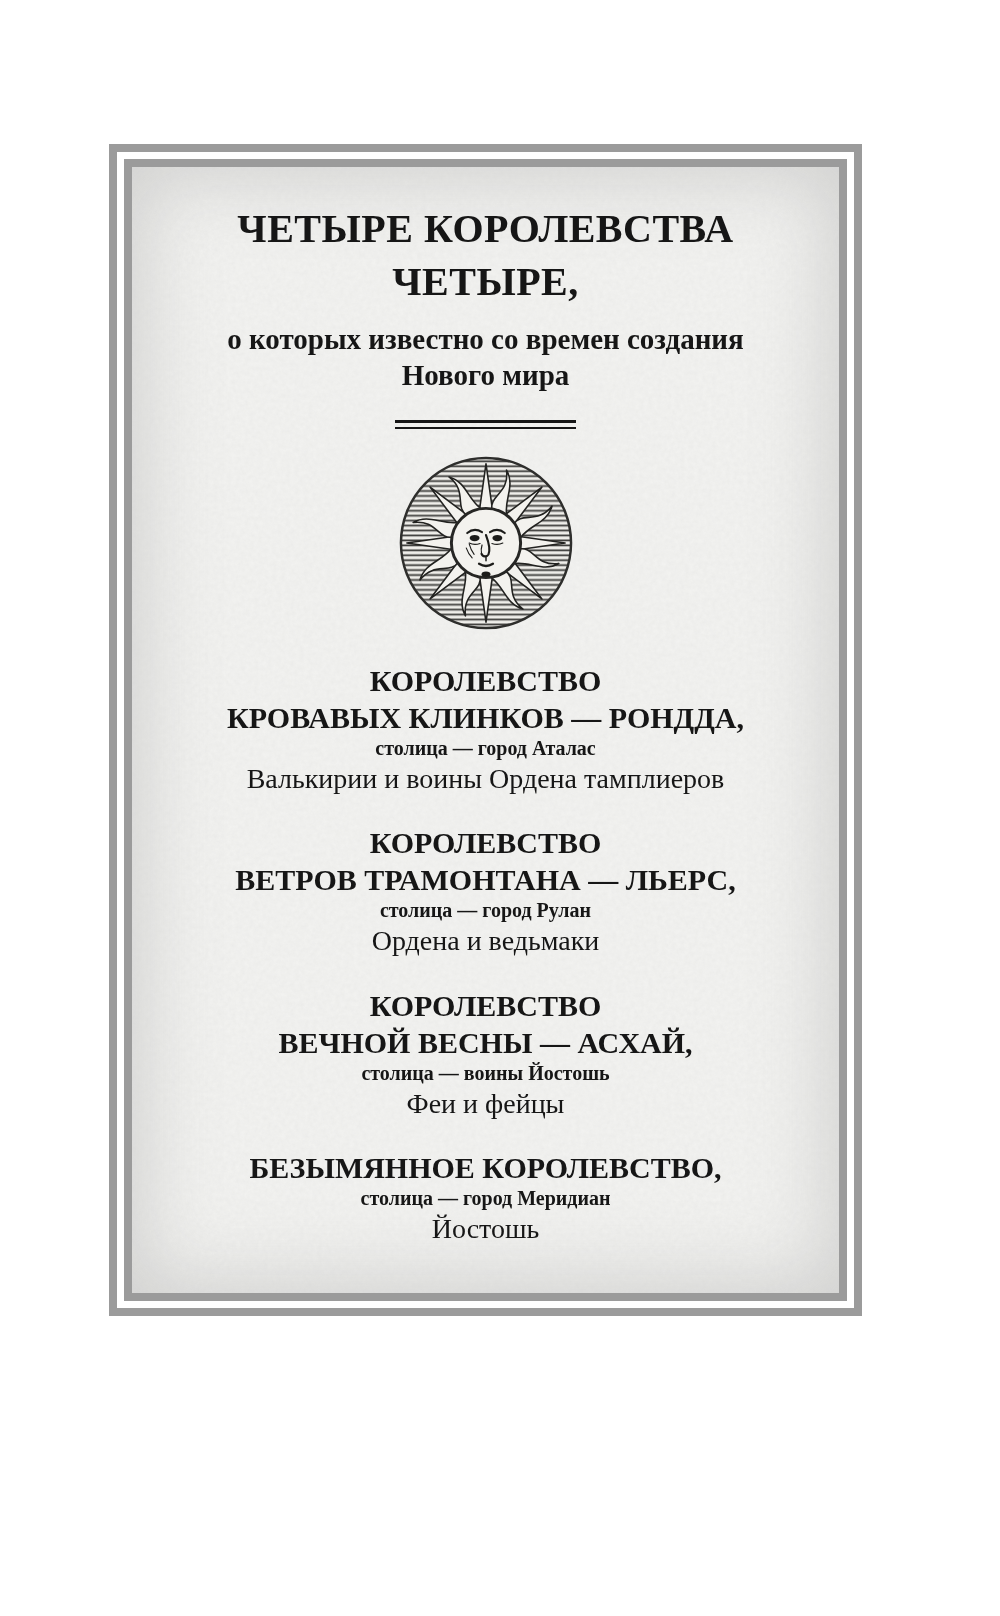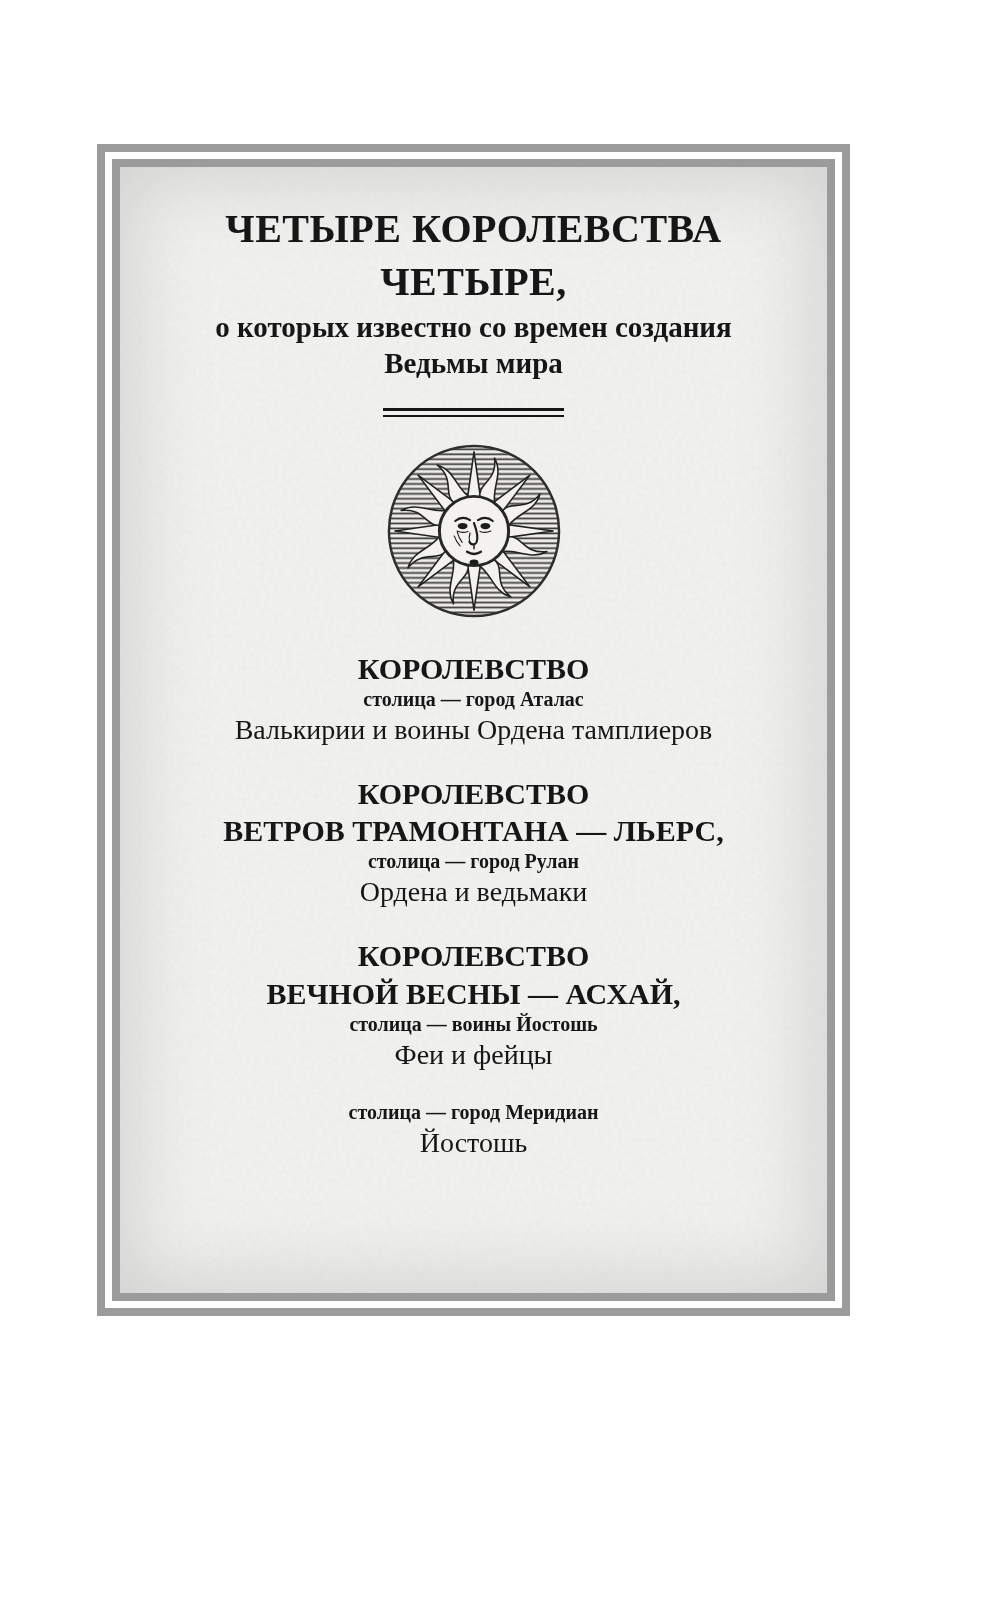--- a/index.html
+++ b/index.html
@@ -4,21 +4,21 @@
 <style>
   html, body {
     margin: 0; padding: 0;
     width: 1000px; height: 1616px;
     background: #ffffff;
     font-family: "Liberation Serif", "DejaVu Serif", serif;
   }
   .canvas { position: relative; width: 1000px; height: 1616px; background: #ffffff; }
 
   .frame-outer {
-    position: absolute; left: 97px; top: 144px;
+    position: absolute; left: 109px; top: 144px;
     width: 753px; height: 1172px;
     box-sizing: border-box;
     border: 8px solid var(--border, #9b9b9b);
     background: #ffffff;
     padding: 7px;
   }
   .frame-inner {
     box-sizing: border-box;
     width: 100%; height: 100%;
     border: 8px solid var(--border, #9b9b9b);
@@ -43,20 +43,21 @@
   }
 
   .title {
     margin: 36px 0 0 0;
     font-size: 40px;
     font-weight: bold;
     line-height: 1.32;
     letter-spacing: .5px;
   }
   .subtitle {
+    margin-top: 12px;
     font-size: 29px;
     font-weight: bold;
     line-height: 1.26;
   }
   .rule {
     width: 181px;
     height: 4px;
     margin: 26px auto 0 auto;
     border-top: 3px solid var(--ink, #161616);
     border-bottom: 2px solid var(--ink, #161616);
@@ -96,21 +97,21 @@
             <feTurbulence type="fractalNoise" baseFrequency="0.22" numOctaves="3" seed="11" stitchTiles="stitch"></feTurbulence>
             <feColorMatrix type="matrix" values="0 0 0 0 0.62  0 0 0 0 0.62  0 0 0 0 0.61  0 0 0 0.38 0"></feColorMatrix>
           </filter>
           <rect width="100%" height="100%" filter="url(#paperNoise)"></rect>
         </svg>
 
         <div class="content">
 
           <h1 class="title"><span>ЧЕТЫРЕ КОРОЛЕВСТВА</span><br><span>ЧЕТЫРЕ,</span></h1>
 
-          <div class="subtitle"><span>о которых известно со времен создания</span><br><span>Ведьмы мира</span></div>
+          <div class="subtitle"><span>о которых известно со времен создания</span><br><span>Нового мира</span></div>
 
           <div class="rule"></div>
 
           <div class="sun-wrap">
             <svg xmlns="http://www.w3.org/2000/svg" width="178" height="178" viewBox="0 0 180 180">
               <defs>
                 <pattern id="hatch" width="5" height="5" patternUnits="userSpaceOnUse">
                   <rect width="5" height="5" fill="#efeeea"></rect>
                   <rect y="1.5" width="5" height="1.8" fill="#3d3d3b"></rect>
                 </pattern>
@@ -159,38 +160,39 @@
                 <ellipse cx="90" cy="121.5" rx="4.5" ry="2.8" fill="#1c1c1a" stroke="none"></ellipse>
 
                 <path d="M70 95 Q 72 101 76 105" stroke-width="1.1"></path>
                 <path d="M73 91 Q 74.5 97 78 101.5" stroke-width="1.1"></path>
               </g>
             </svg>
           </div>
 
           <div class="kingdoms">
   <section class="kingdom">
-    <h2 class="k-name"><span>КОРОЛЕВСТВО</span><br></h2>
+    <h2 class="k-name"><span>КОРОЛЕВСТВО</span><br><span>КРОВАВЫХ КЛИНКОВ — РОНДДА,</span></h2>
     <div class="k-capital">столица — город Аталас</div>
     <div class="k-inhabitants">Валькирии и воины Ордена тамплиеров</div>
   </section>
 
   <section class="kingdom">
     <h2 class="k-name"><span>КОРОЛЕВСТВО</span><br><span>ВЕТРОВ ТРАМОНТАНА — ЛЬЕРС,</span></h2>
     <div class="k-capital">столица — город Рулан</div>
     <div class="k-inhabitants">Ордена и ведьмаки</div>
   </section>
 
   <section class="kingdom">
     <h2 class="k-name"><span>КОРОЛЕВСТВО</span><br><span>ВЕЧНОЙ ВЕСНЫ — АСХАЙ,</span></h2>
     <div class="k-capital">столица — воины Йостошь</div>
     <div class="k-inhabitants">Феи и фейцы</div>
   </section>
 
   <section class="kingdom">
+    <h2 class="k-name"><span>БЕЗЫМЯННОЕ КОРОЛЕВСТВО,</span></h2>
     <div class="k-capital">столица — город Меридиан</div>
     <div class="k-inhabitants">Йостошь</div>
   </section>
 </div>
 
         </div>
       </div>
     </div>
   </div>
 </div>

